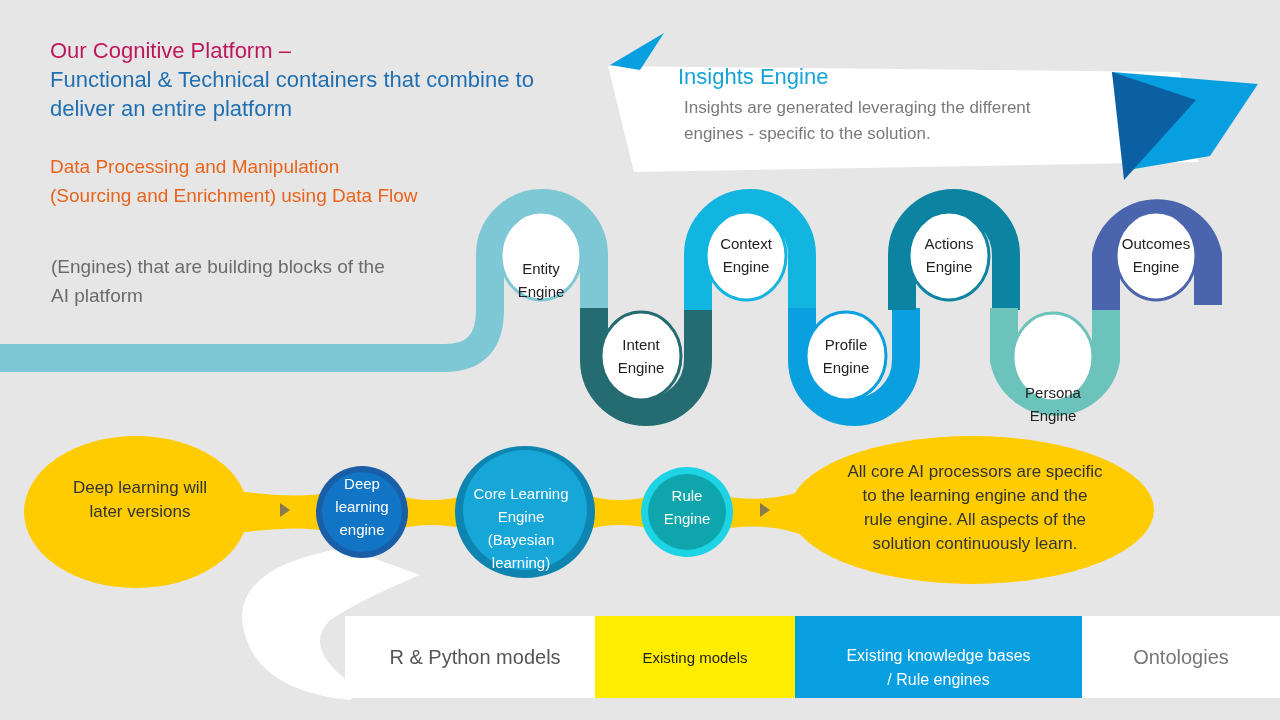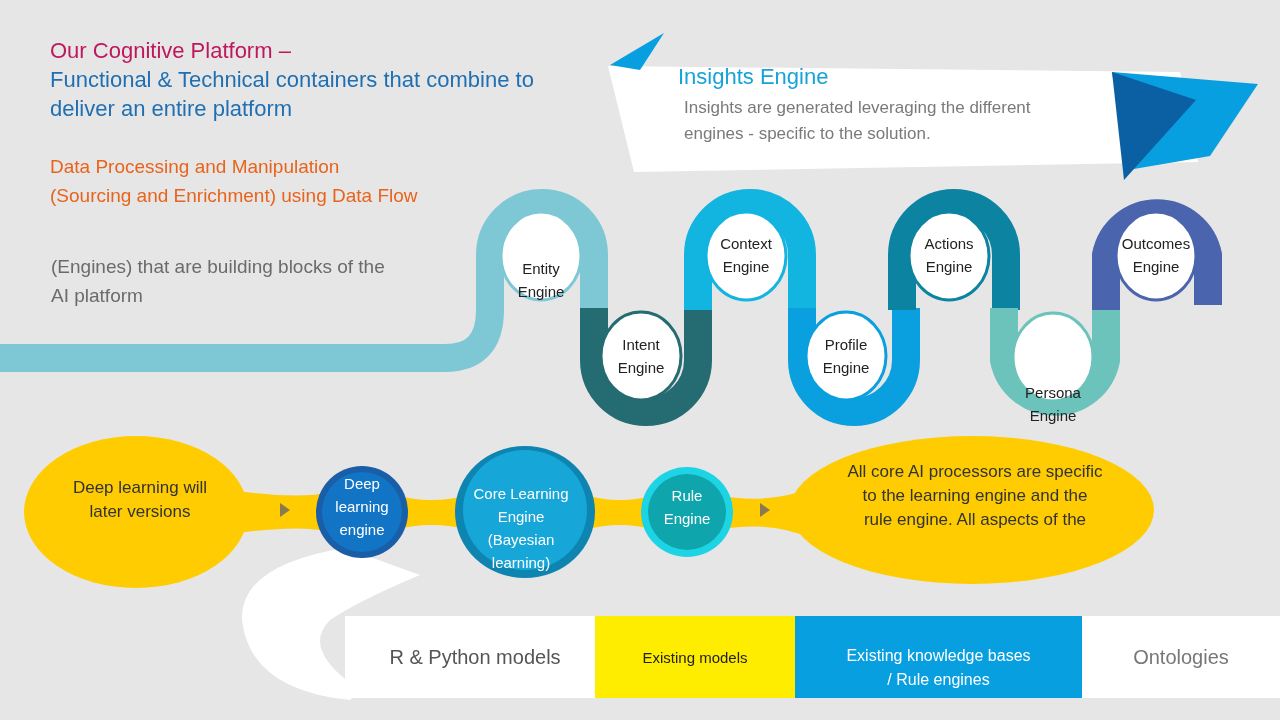--- a/index.html
+++ b/index.html
@@ -142,20 +142,21 @@
   <div>learning)</div>
 </div>
 <div class="node-label" style="left:647px;top:484px;width:80px;">
   <div>Rule</div>
   <div>Engine</div>
 </div>
 <div class="bubble-text" style="left:815px;top:460px;width:320px;">
   <div>All core AI processors are specific</div>
   <div>to the learning engine and the</div>
   <div>rule engine. All aspects of the</div>
+  <div>solution continuously learn.</div>
 </div>
 
 <div class="band-cell" style="left:360px;top:616px;width:230px;height:82px;font-size:20px;color:#555;">R &amp; Python models</div>
 <div class="band-cell" style="left:595px;top:616px;width:200px;height:82px;font-size:15px;color:#222;">Existing models</div>
 <div class="band-cell" style="left:795px;top:616px;width:287px;height:104px;font-size:16px;color:#fff;flex-direction:column;line-height:24px;">
   <div>Existing knowledge bases</div>
   <div>/ Rule engines</div>
 </div>
 <div class="band-cell" style="left:1082px;top:616px;width:198px;height:82px;font-size:20px;color:#777;">Ontologies</div>
 

